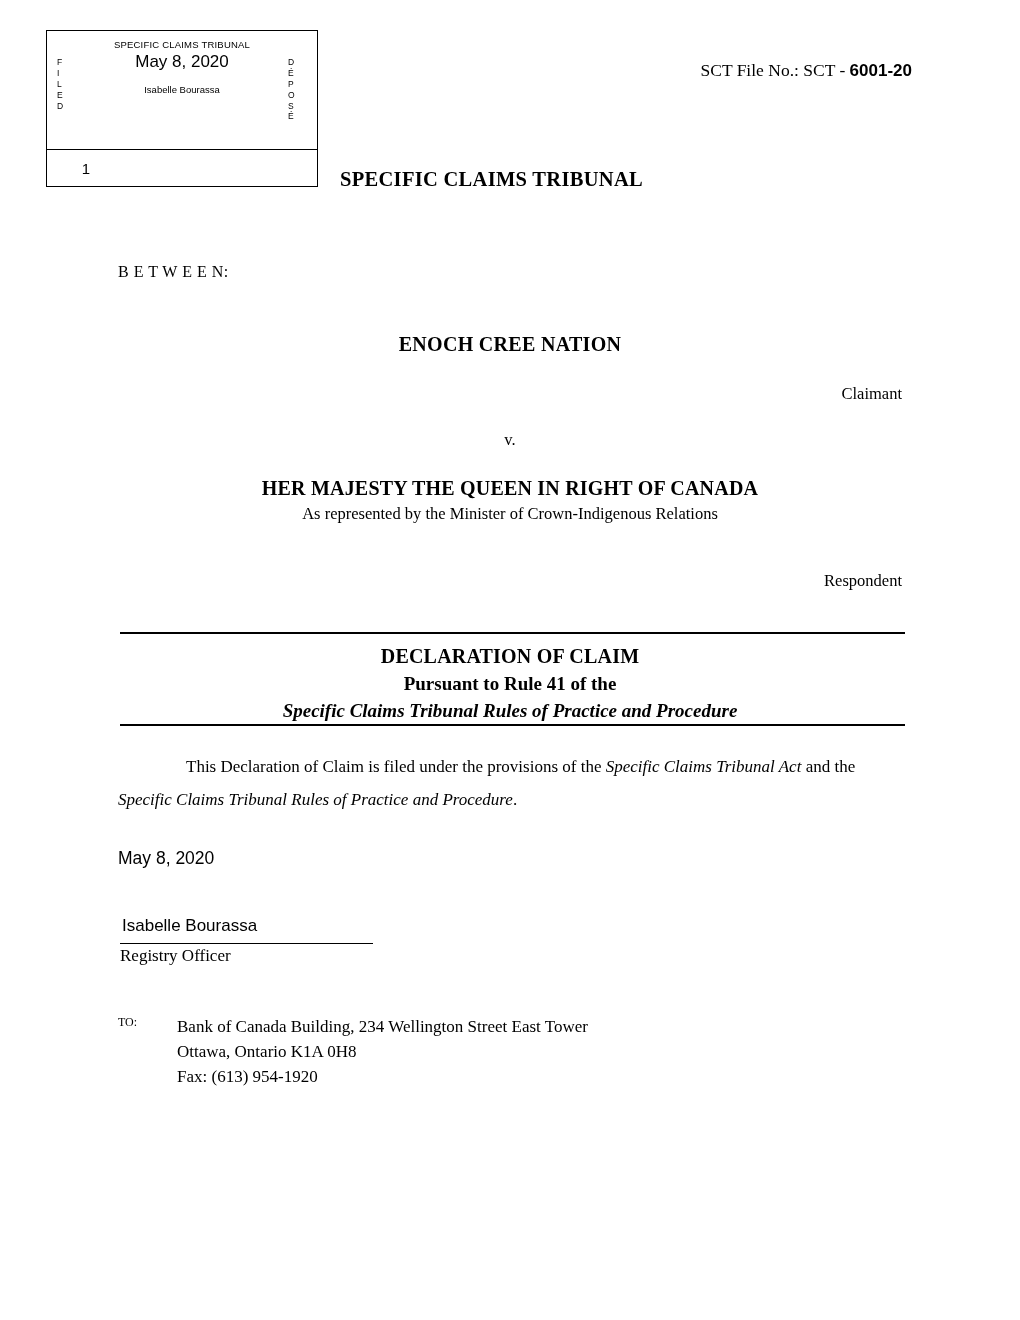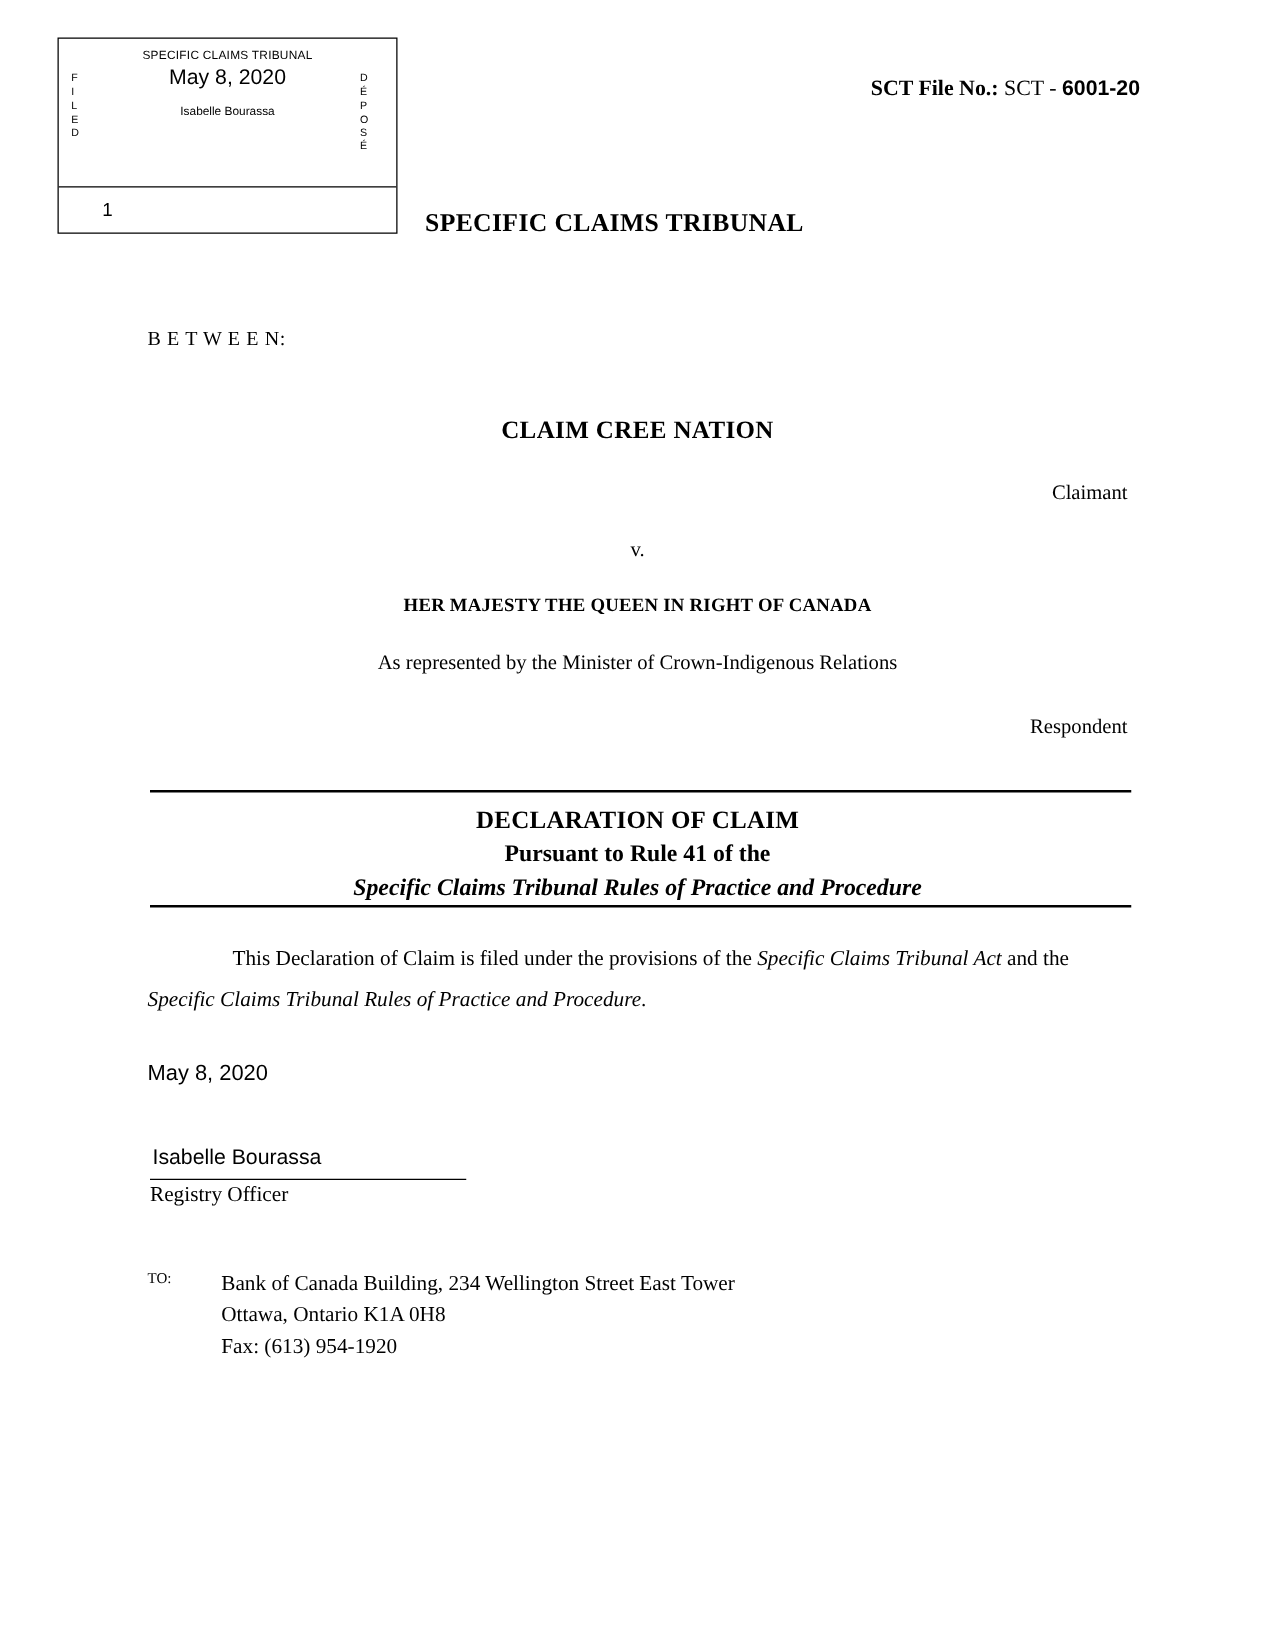--- a/index.html
+++ b/index.html
@@ -105,21 +105,21 @@
 
   
   .file-no {
     position: absolute;
     right: 108px;
     top: 60px;
     font-size: 17.5px;
     font-weight: bold;
     white-space: nowrap;
   }
-  .file-no .lead { font-weight: bold; margin-left: 24px; }
+  .file-no .lead { font-weight: normal; margin-left: 24px; }
   .file-no .sct { font-weight: normal; }
   .file-no .num { font-family: "Liberation Sans", sans-serif; font-weight: bold; font-size: 17px; }
 
   .tribunal-heading {
     position: absolute;
     left: 340px;
     top: 168px;
     font-size: 20.5px;
     font-weight: bold;
     letter-spacing: 0.3px;
@@ -157,32 +157,31 @@
     top: 430px;
     text-align: center;
     font-size: 16.5px;
   }
   .respondent-name {
     position: absolute;
     left: 0;
     right: 0;
     top: 477px;
     text-align: center;
-    font-size: 15px;
+    font-size: 20px;
     font-weight: bold;
     letter-spacing: 0.2px;
   }
   .respondent-sub {
     position: absolute;
     left: 0;
     right: 0;
     top: 504px;
     text-align: center;
     font-size: 16.5px;
-    margin-top: 16px;
   }
   .respondent-label {
     position: absolute;
     right: 118px;
     top: 571px;
     font-size: 16.5px;
     margin-left: 37px;
   }
 
   
@@ -307,21 +306,21 @@
 
   <div class="file-no">
     <span class="lead">SCT File No.:</span>
     <span class="sct">SCT -</span>
     <span class="num">6001-20</span>
   </div>
 
   <div class="tribunal-heading">SPECIFIC CLAIMS TRIBUNAL</div>
 
   <div class="between">B E T W E E N:</div>
-  <div class="claimant-name">CLAIM CREE NATION</div>
+  <div class="claimant-name">ENOCH CREE NATION</div>
   <div class="claimant-label">Claimant</div>
   <div class="versus">v.</div>
   <div class="respondent-name">HER MAJESTY THE QUEEN IN RIGHT OF CANADA</div>
   <div class="respondent-sub">As represented by the Minister of Crown-Indigenous Relations</div>
   <div class="respondent-label">Respondent</div>
 
   <div class="rule-top"></div>
   <div class="doc-title">DECLARATION OF CLAIM</div>
   <div class="doc-title2">Pursuant to Rule 41 of the</div>
   <div class="doc-title3">Specific Claims Tribunal Rules of Practice and Procedure</div>

